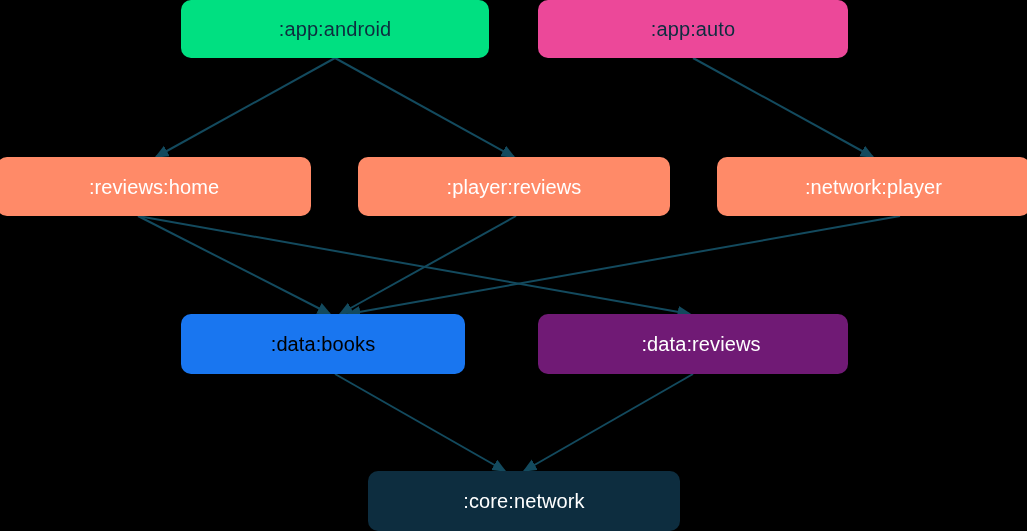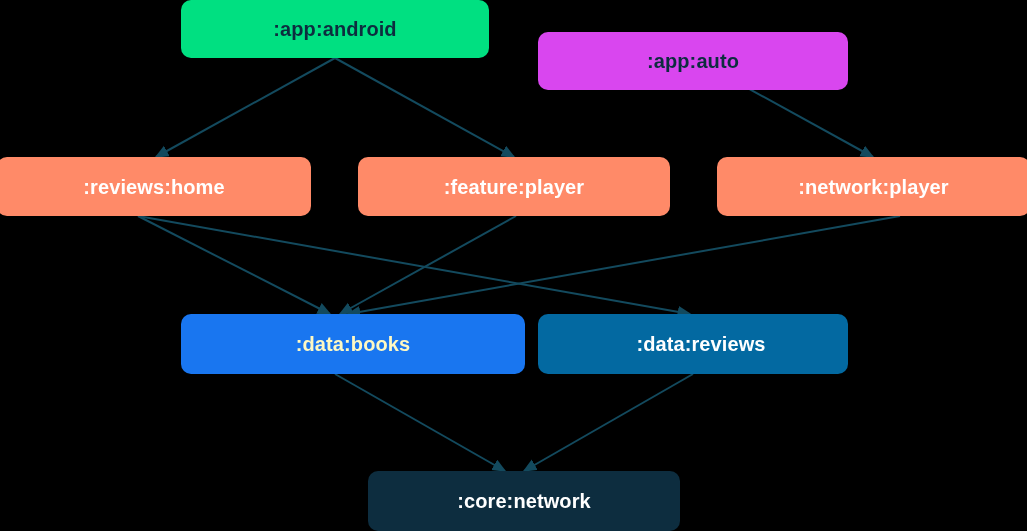--- a/index.html
+++ b/index.html
@@ -29,21 +29,21 @@
     pointer-events: none;
   }
   .gnode {
     position: absolute;
     box-sizing: border-box;
     display: flex;
     align-items: center;
     justify-content: center;
     border-radius: 10px;
     font-size: 20px;
-    font-weight: 700;
+    font-weight: 400;
     letter-spacing: 0.1px;
     line-height: 1;
     white-space: nowrap;
     overflow: hidden;
     user-select: none;
   }
   .gnode-label {
     display: block;
   }
 </style>
@@ -68,36 +68,36 @@
         <line x1="900" y1="216" x2="348" y2="314" stroke="#134A5E" stroke-width="2" marker-end="url(#arrowhead)"></line>
         <line x1="335" y1="374" x2="505" y2="471" stroke="#134A5E" stroke-width="2" marker-end="url(#arrowhead)"></line>
         <line x1="693" y1="374" x2="524" y2="471" stroke="#134A5E" stroke-width="2" marker-end="url(#arrowhead)"></line>
       </g>
   </svg>
 
   <div id="node-group">
       <div class="gnode" style="left: 181px; top: 0px; width: 308px; height: 58px; background: rgb(0, 224, 129); color: rgb(13, 45, 63);">
         <span class="gnode-label">:app:android</span>
       </div>
-      <div class="gnode" style="left: 538px; top: 0px; width: 310px; height: 58px; background: #d946ef; color: rgb(13, 45, 63); margin-top: 32px;">
+      <div class="gnode" style="left: 538px; top: 0px; width: 310px; height: 58px; background: #ec4899; color: rgb(13, 45, 63);">
         <span class="gnode-label">:app:auto</span>
       </div>
       <div class="gnode" style="left: -3px; top: 157px; width: 314px; height: 59px; background: rgb(255, 138, 104); color: rgb(255, 255, 255);">
         <span class="gnode-label">:reviews:home</span>
       </div>
       <div class="gnode" style="left: 358px; top: 157px; width: 312px; height: 59px; background: rgb(255, 138, 104); color: rgb(255, 255, 255);">
-        <span class="gnode-label">:feature:player</span>
+        <span class="gnode-label">:player:reviews</span>
       </div>
       <div class="gnode" style="left: 717px; top: 157px; width: 313px; height: 59px; background: rgb(255, 138, 104); color: rgb(255, 255, 255);">
         <span class="gnode-label">:network:player</span>
       </div>
-      <div class="gnode" style="left: 181px; top: 314px; width: 344px; height: 60px; background: rgb(25, 118, 240); color: #fef9c3;">
+      <div class="gnode" style="left: 181px; top: 314px; width: 284px; height: 60px; background: rgb(25, 118, 240); color: #000000;">
         <span class="gnode-label">:data:books</span>
       </div>
-      <div class="gnode" style="left: 538px; top: 314px; width: 310px; height: 60px; background: #0369a1; color: rgb(255, 255, 255); padding-left: 16px;">
+      <div class="gnode" style="left: 538px; top: 314px; width: 310px; height: 60px; background: #701a75; color: rgb(255, 255, 255); padding-left: 16px;">
         <span class="gnode-label">:data:reviews</span>
       </div>
       <div class="gnode" style="left: 358px; top: 471px; width: 312px; height: 60px; background: rgb(13, 45, 63); color: rgb(255, 255, 255); margin-left: 10px;">
         <span class="gnode-label">:core:network</span>
       </div>
     </div>
 
 </div>
 
 </body></html>

